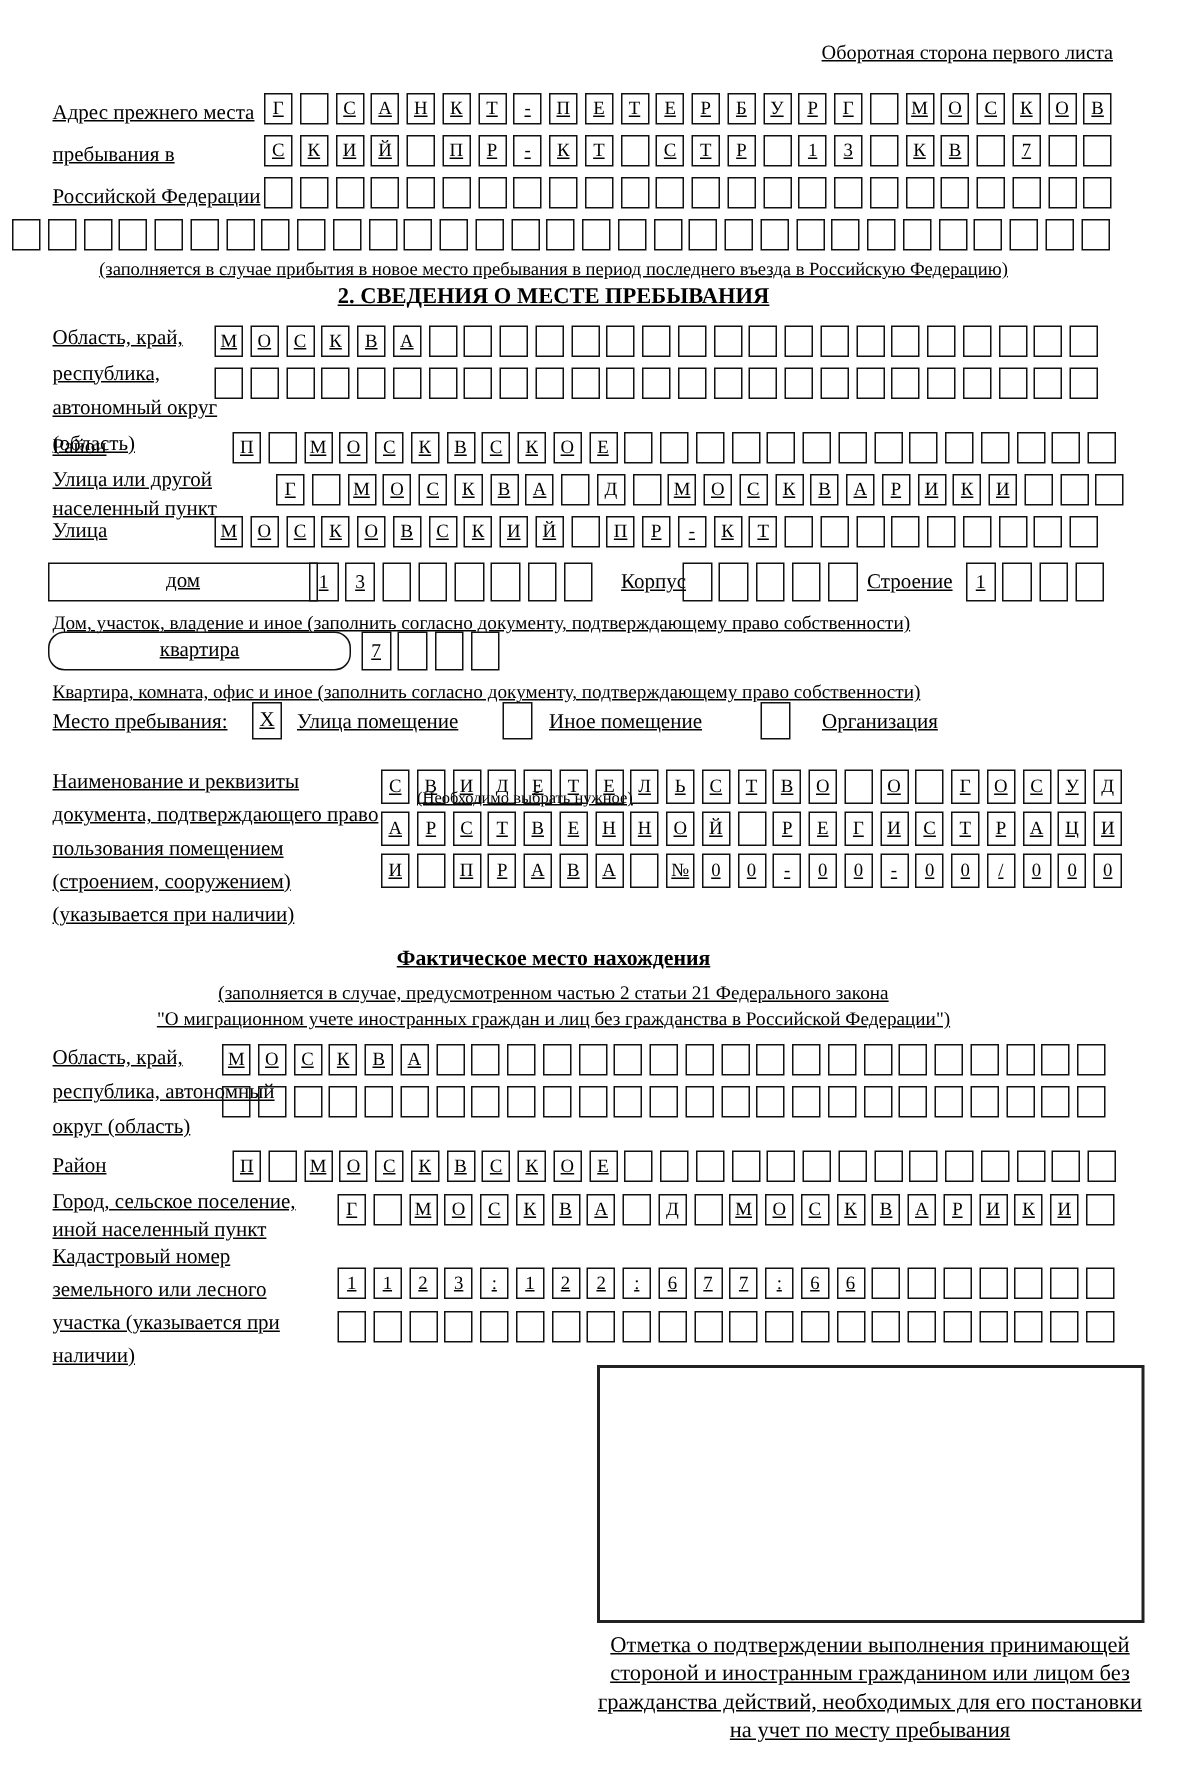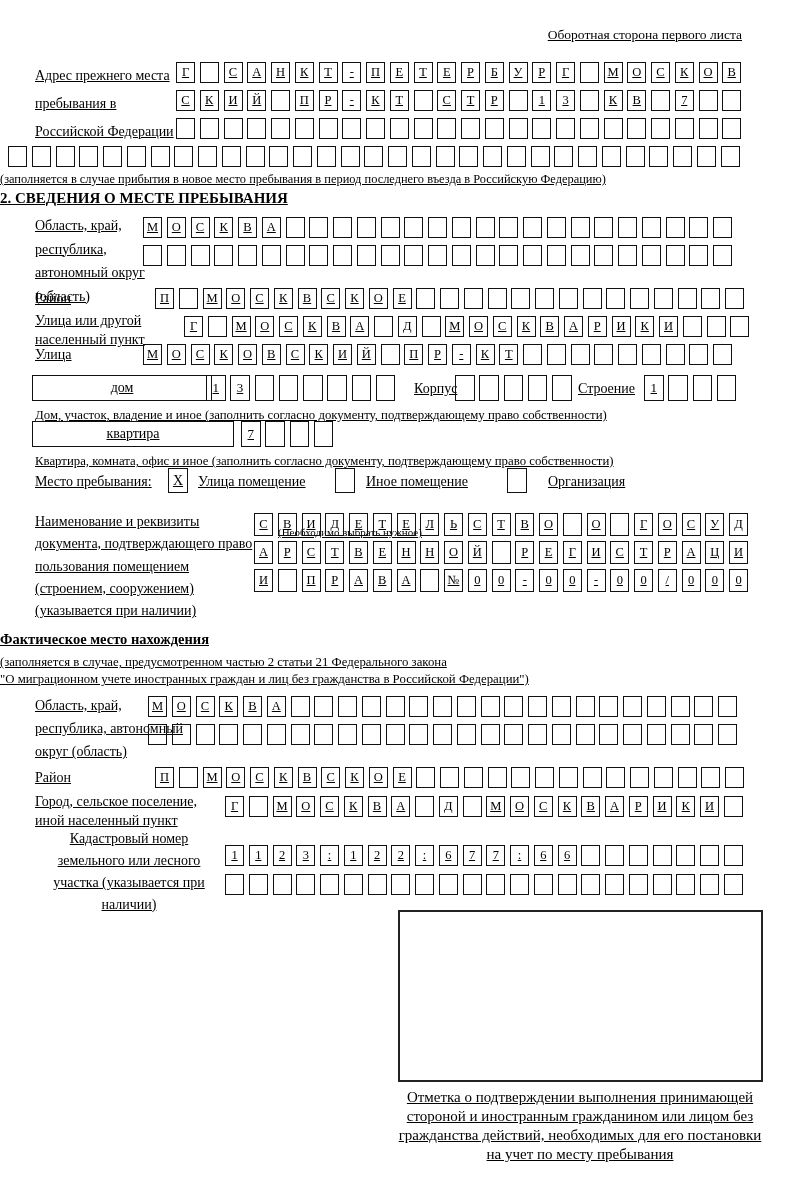--- a/index.html
+++ b/index.html
@@ -1,21 +1,21 @@
 <!DOCTYPE html>
 <html><head>
 <meta charset="utf-8">
 <style>
   html,body{margin:0;padding:0;background:#fff;}
   body{width:800px;height:1180px;position:relative;font-family:"Liberation Serif","DejaVu Serif",serif;color:#000;}
   .abs{position:absolute;text-decoration:underline;}
   .label{font-size:14px;line-height:22px;}
   .caption{font-size:12.4px;line-height:16px;}
   .title{font-weight:bold;font-size:15px;}
-  .center{text-align:left;width:738px;left:0;}
+  .center{text-align:center;width:738px;left:0;}
   .boxrow{display:flex;gap:4.75px;}
   .cell{flex:none;width:19px;height:21px;box-sizing:border-box;border:1.2px solid #111;
         text-align:center;font-size:12.5px;line-height:19px;font-family:inherit;}
   .big .cell{width:19.5px;height:26px;line-height:24px;font-size:13px;}
   .bold-cells .cell{border-width:1.7px;height:23px;line-height:20px;}
   .checkbox .cell{width:20px;height:25px;line-height:23px;font-size:14px;}
   .widebox{box-sizing:border-box;border:1.3px solid #111;text-align:center;font-size:14px;}
   .stampbox{box-sizing:border-box;border:2px solid #222;background:#fff;}
 </style>
 </head>
@@ -302,21 +302,21 @@
   </div>
 <div class="abs label" style="top:378px;left:578px;">Строение</div>
 <div class="abs boxrow big" style="top:375px;left:644px;">
     <span class="cell">1</span>
     <span class="cell"></span>
     <span class="cell"></span>
     <span class="cell"></span>
   </div>
 <div class="abs caption" style="top:407px;left:35px;font-size:12.8px;">Дом, участок, владение и иное (заполнить согласно документу, подтверждающему право собственности)</div>
 
-<div class="abs widebox" style="top:421px;left:32px;width:202px;height:26px;line-height:24px;">квартира</div>
+<div class="abs widebox" style="top:421px;left:32px;width:202px;height:26px;line-height:24px;border-radius:11px;">квартира</div>
 <div class="abs boxrow big" style="top:421px;left:241px;">
     <span class="cell">7</span>
     <span class="cell"></span>
     <span class="cell"></span>
     <span class="cell"></span>
   </div>
 <div class="abs caption" style="top:453px;left:35px;font-size:12.8px;">Квартира, комната, офис и иное (заполнить согласно документу, подтверждающему право собственности)</div>
 
 <div class="abs label" style="top:471px;left:35px;">Место пребывания:</div>
 <div class="abs boxrow checkbox" style="top:468px;left:168px;">
@@ -512,21 +512,21 @@
     <span class="cell">К</span>
     <span class="cell">В</span>
     <span class="cell">А</span>
     <span class="cell">Р</span>
     <span class="cell">И</span>
     <span class="cell">К</span>
     <span class="cell">И</span>
     <span class="cell"></span>
   </div>
 
-<div class="abs label" style="top:828px;left:35px;width:188px;line-height:22px;text-align:center;">Кадастровый номер земельного или лесного участка (указывается при наличии)</div>
+<div class="abs label" style="top:828px;left:35px;width:188px;line-height:22px;">Кадастровый номер земельного или лесного участка (указывается при наличии)</div>
 <div class="abs boxrow" style="top:845px;left:225px;">
     <span class="cell">1</span>
     <span class="cell">1</span>
     <span class="cell">2</span>
     <span class="cell">3</span>
     <span class="cell">:</span>
     <span class="cell">1</span>
     <span class="cell">2</span>
     <span class="cell">2</span>
     <span class="cell">:</span>

